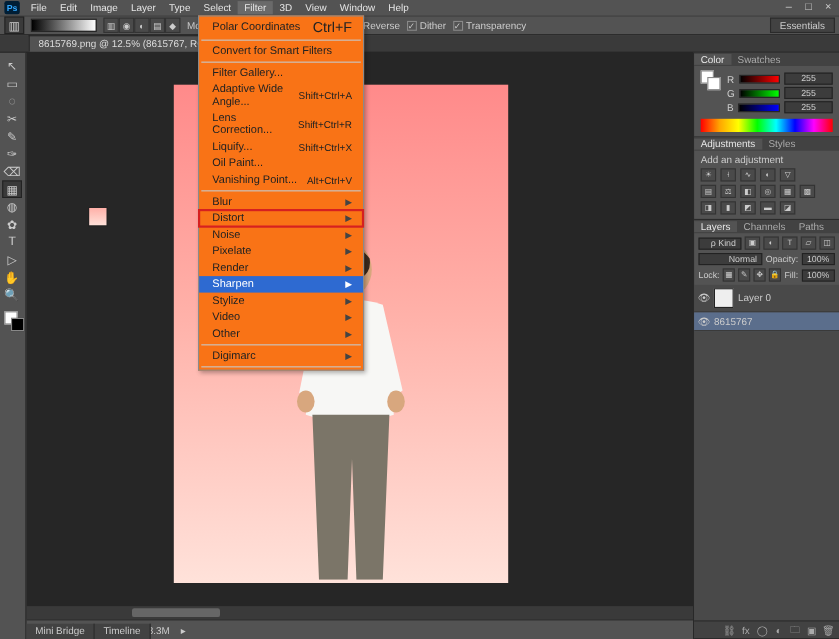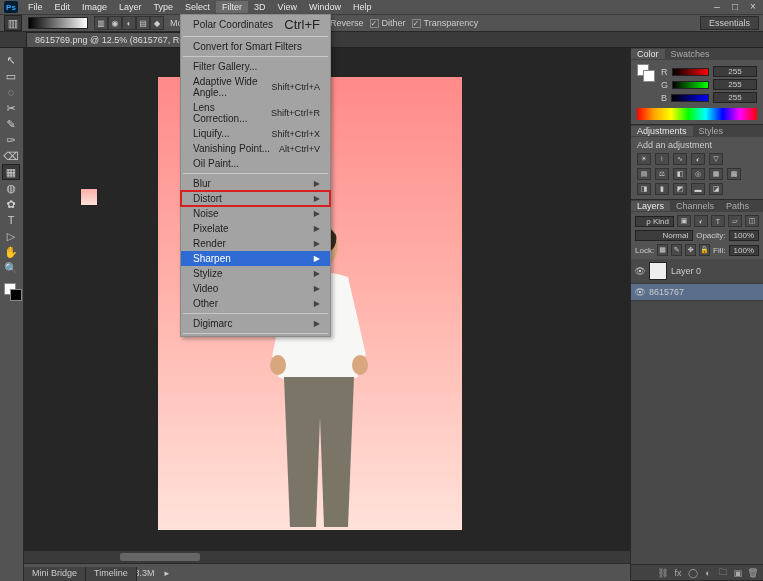--- a/index.html
+++ b/index.html
@@ -69,21 +69,21 @@
   .lc-small { width:14px; height:12px; border:1px solid #333; background:#4a4a4a; font-size:7px; display:flex;align-items:center;justify-content:center;}
   .layer-list { flex:1; background:#494949;}
   .layer { display:flex; align-items:center; gap:4px; padding:3px 4px; border-bottom:1px solid #3a3a3a;}
   .layer.sel { background:#5b6e8c;}
   .eye { width:10px; height:10px; display:flex;align-items:center;justify-content:center; font-size:9px;}
   .thumb { width:18px; height:18px; background:#eee; border:1px solid #222;}
   .thumb.person { background: linear-gradient(#ffb0a8,#ffe2da);}
   .layer-footer { height:16px; background:#424242; border-top:1px solid #2a2a2a; display:flex; align-items:center; justify-content:flex-end; gap:3px; padding:0 4px;}
   .layer-footer span { width:12px;height:12px;font-size:9px;display:flex;align-items:center;justify-content:center;color:#aaa;}
   
-  .dropdown { position:absolute; left:180px; top:14px; width:151px; background:#a3a3a3; border:1px solid #8a8a8a; box-shadow:2px 2px 4px rgba(0,0,0,0.3); z-index:100;}
+  .dropdown { position:absolute; left:180px; top:14px; width:151px; background:#f97316; border:1px solid #8a8a8a; box-shadow:2px 2px 4px rgba(0,0,0,0.3); z-index:100;}
   .dd-item { display:flex; justify-content:space-between; align-items:center; padding:2px 10px 2px 12px; font-size:10px; color:#222; cursor:default; position:relative;}
   .dd-item .arrow { font-size:8px; color:#444;}
   .dd-item.hover { background:#2e6ad1; color:#fff;}
   .dd-item.hover .arrow { color:#fff;}
   .dd-sep { height:1px; background:#c8c8c8; margin:2px 2px;}
   .dd-item.outlined { outline:2px solid #d62020; outline-offset:-1px;}
   .tinytabs { position:absolute; left:24px; bottom:0; height:14px; display:flex; background:#424242; font-size:9px;}
   .tinytabs div { padding:1px 8px; border-right:1px solid #2a2a2a; color:#ccc;}
 </style>
 </head>
@@ -347,26 +347,26 @@
     </div>
     <div class="dd-item">
       <span>Lens Correction...</span>
       <span style="font-size: 9px;">Shift+Ctrl+R</span>
     </div>
     <div class="dd-item">
       <span>Liquify...</span>
       <span style="font-size: 9px;">Shift+Ctrl+X</span>
     </div>
     <div class="dd-item">
+      <span>Oil Paint...</span>
+    </div>
+    <div class="dd-item">
       <span>Vanishing Point...</span>
       <span style="font-size: 9px;">Alt+Ctrl+V</span>
     </div>
-    <div class="dd-item">
-      <span>Oil Paint...</span>
-    </div>
     <div class="dd-sep"></div>
     <div class="dd-item">
       <span>Blur</span>
       <span class="arrow">▶</span>
     </div>
     <div class="dd-item outlined">
       <span>Distort</span>
       <span class="arrow">▶</span>
     </div>
     <div class="dd-item">

